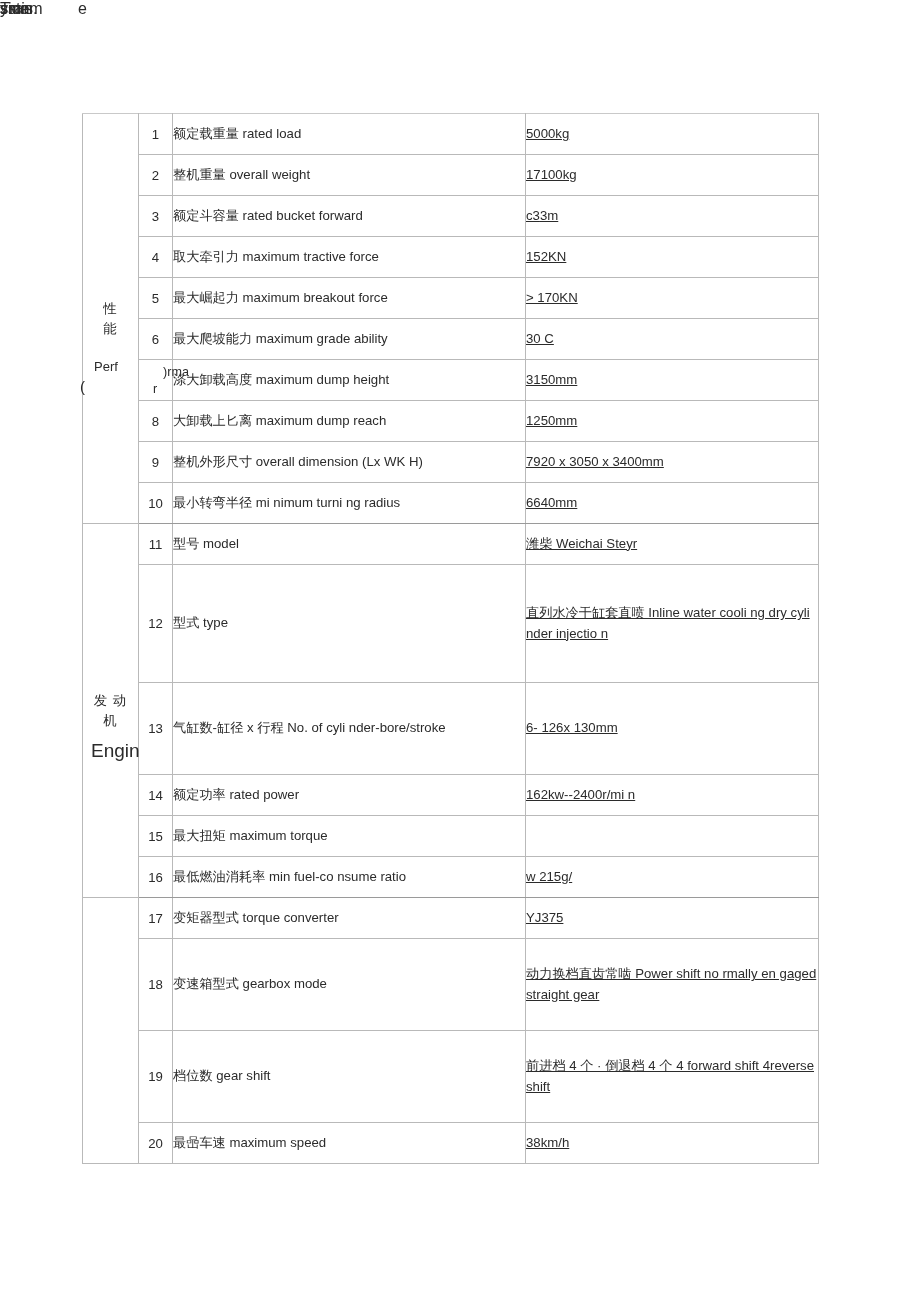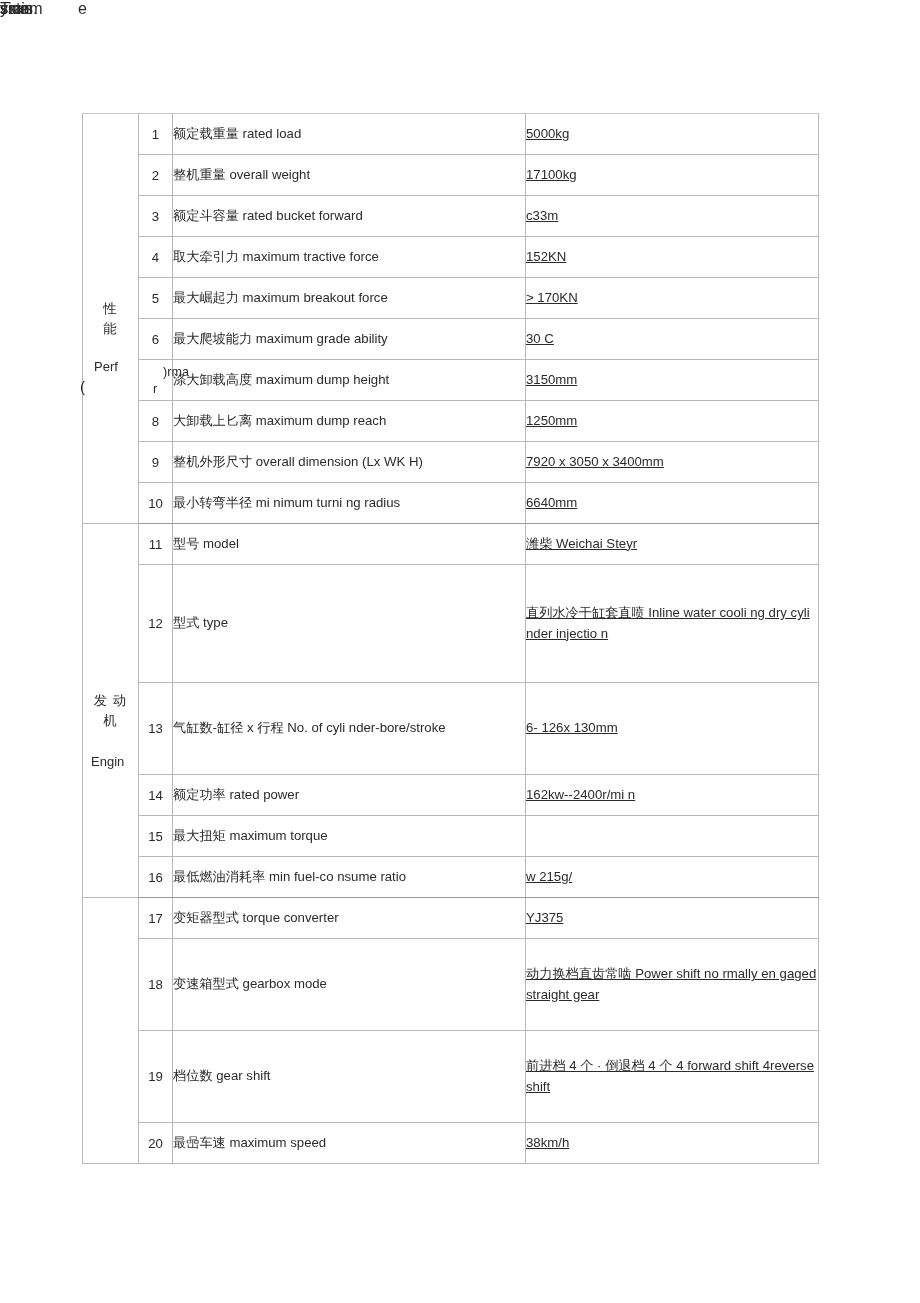--- a/index.html
+++ b/index.html
@@ -103,21 +103,21 @@
     position: absolute;
     font-family: "Liberation Sans", "DejaVu Sans", sans-serif;
     color: #2b2b2b;
     white-space: pre;
     line-height: 1.15;
   }
   .frag-perf   { left: 94px; top: 360px;  font-size: 13px; }
   .frag-paren  { left: 80px;  top: 378px;  font-size: 15px; }
   .frag-rma    { left: 139px; top: 365px;  font-size: 12.6px; margin-left: 24px; }
   .frag-r      { left: 153px; top: 382px;  font-size: 12.6px; }
-  .frag-engin  { left: 91px;  top: 740px;  font-size: 13px; margin-top: 15px; }
+  .frag-engin  { left: 91px;  top: 740px;  font-size: 19px; }
   .frag-e      { left: 78px;  top": 0;     font-size: 13px; }
   .frag-e      { left: 79px;  top: 757px;  font-size: 12px; color:#8a8a8a; }
   .frag-tran   { left: 89px;  top: 1061px; font-size: 13px; }
   .frag-smis   { left: 85px;  top: 1079px; font-size: 12px; color: #8a8a8a; }
   .frag-sion   { left: 142px; top: 1060px; font-size: 12.6px; }
   .frag-s      { left: 152px; top": 0;     font-size: 12.6px; }
   .frag-s      { left: 152px; top: 1076px; font-size: 12.6px; }
   .frag-ystem  { left: 172px; top: 1075px; font-size: 13.2px; }
   .val-with-sup { position: relative; display: inline-block; }
   .val-with-sup .sup-over {

